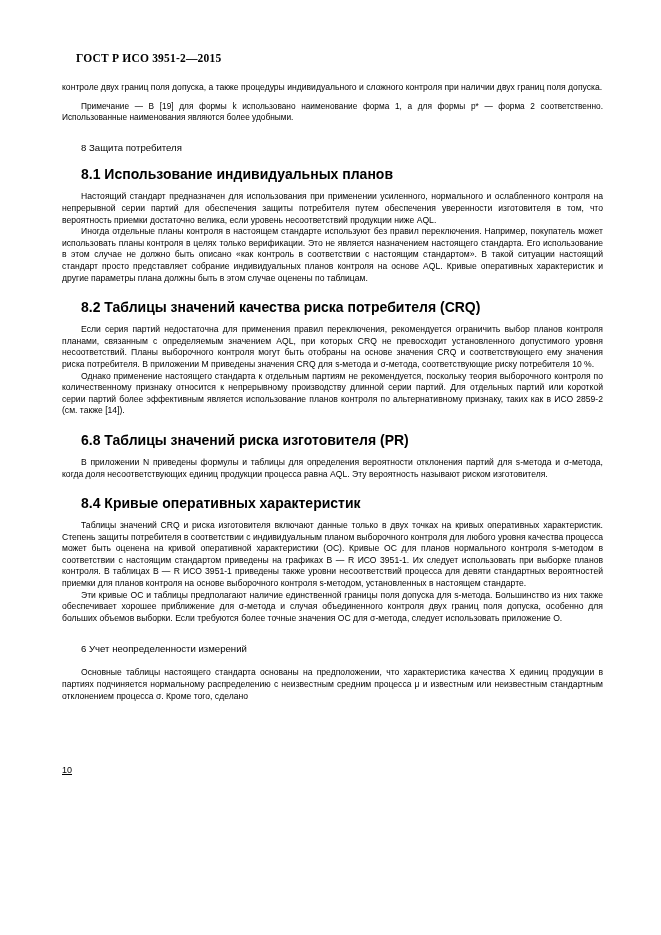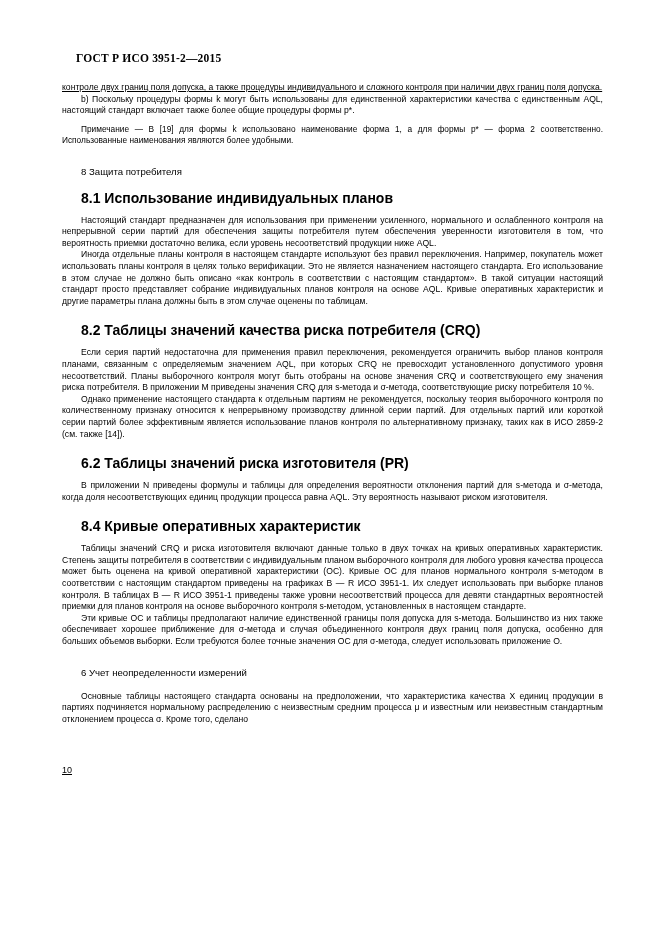--- a/index.html
+++ b/index.html
@@ -55,55 +55,54 @@
     margin: 19px 0 13px 19px;
   }
   h3.sub {
     font-size: 14px;
     font-weight: bold;
     margin: 15px 0 9px 19px;
   }
   h3.sub.first {
     margin-top: 13px;
   }
-  .blk { margin-top: 12px; text-decoration: underline; }
+  .blk { margin-top: 12px; }
   .pagenum {
     position: absolute;
     left: 62px;
     bottom: 44px;
     font-size: 9px;
     text-decoration: underline;
   }
 </style>
 </head>
 <body>
 
 <div class="page">
 
   <div class="header">
     <span class="std">ГОСТ Р ИСО 3951-2—2015</span>
   </div>
 
   <p class="blk">контроле двух границ поля допуска, а также процедуры индивидуального и сложного контроля при наличии двух границ поля допуска.</p>
 
-  <p class="ind">b) Поскольку процедуры формы k могут быть использованы для единственной характеристики качества с единственным AQL, настоящий стандарт включает также более общие процедуры формы p*.</p>
 
   <p class="note">Примечание — В [19] для формы k использовано наименование форма 1, а для формы p* — форма 2 соответственно. Использованные наименования являются более удобными.</p>
 
   <h2 class="clause">8 Защита потребителя</h2>
 
   <h3 class="sub first">8.1 Использование индивидуальных планов</h3>
   <p class="ind">Настоящий стандарт предназначен для использования при применении усиленного, нормального и ослабленного контроля на непрерывной серии партий для обеспечения защиты потребителя путем обеспечения уверенности изготовителя в том, что вероятность приемки достаточно велика, если уровень несоответствий продукции ниже AQL.</p>
   <p class="ind">Иногда отдельные планы контроля в настоящем стандарте используют без правил переключения. Например, покупатель может использовать планы контроля в целях только верификации. Это не является назначением настоящего стандарта. Его использование в этом случае не должно быть описано «как контроль в соответствии с настоящим стандартом». В такой ситуации настоящий стандарт просто представляет собрание индивидуальных планов контроля на основе AQL. Кривые оперативных характеристик и другие параметры плана должны быть в этом случае оценены по таблицам.</p>
 
   <h3 class="sub">8.2 Таблицы значений качества риска потребителя (CRQ)</h3>
   <p class="ind">Если серия партий недостаточна для применения правил переключения, рекомендуется ограничить выбор планов контроля планами, связанным с определяемым значением AQL, при которых CRQ не превосходит установленного допустимого уровня несоответствий. Планы выборочного контроля могут быть отобраны на основе значения CRQ и соответствующего ему значения риска потребителя. В приложении М приведены значения CRQ для s-метода и σ-метода, соответствующие риску потребителя 10 %.</p>
   <p class="ind">Однако применение настоящего стандарта к отдельным партиям не рекомендуется, поскольку теория выборочного контроля по количественному признаку относится к непрерывному производству длинной серии партий. Для отдельных партий или короткой серии партий более эффективным является использование планов контроля по альтернативному признаку, таких как в ИСО 2859-2 (см. также [14]).</p>
 
-  <h3 class="sub">6.2 Таблицы значений риска изготовителя (PR)</h3>
+  <h3 class="sub">6.8 Таблицы значений риска изготовителя (PR)</h3>
   <p class="ind">В приложении N приведены формулы и таблицы для определения вероятности отклонения партий для s-метода и σ-метода, когда доля несоответствующих единиц продукции процесса равна AQL. Эту вероятность называют риском изготовителя.</p>
 
   <h3 class="sub">8.4 Кривые оперативных характеристик</h3>
   <p class="ind">Таблицы значений CRQ и риска изготовителя включают данные только в двух точках на кривых оперативных характеристик. Степень защиты потребителя в соответствии с индивидуальным планом выборочного контроля для любого уровня качества процесса может быть оценена на кривой оперативной характеристики (ОС). Кривые ОС для планов нормального контроля s-методом в соответствии с настоящим стандартом приведены на графиках В — R ИСО 3951-1. Их следует использовать при выборке планов контроля. В таблицах В — R ИСО 3951-1 приведены также уровни несоответствий процесса для девяти стандартных вероятностей приемки для планов контроля на основе выборочного контроля s-методом, установленных в настоящем стандарте.</p>
   <p class="ind">Эти кривые ОС и таблицы предполагают наличие единственной границы поля допуска для s-метода. Большинство из них также обеспечивает хорошее приближение для σ-метода и случая объединенного контроля двух границ поля допуска, особенно для больших объемов выборки. Если требуются более точные значения ОС для σ-метода, следует использовать приложение О.</p>
 
   <h2 class="clause">6 Учет неопределенности измерений</h2>
   <p class="ind">Основные таблицы настоящего стандарта основаны на предположении, что характеристика качества X единиц продукции в партиях подчиняется нормальному распределению с неизвестным средним процесса μ и известным или неизвестным стандартным отклонением процесса σ. Кроме того, сделано</p>
 
   <div class="pagenum">10</div>

